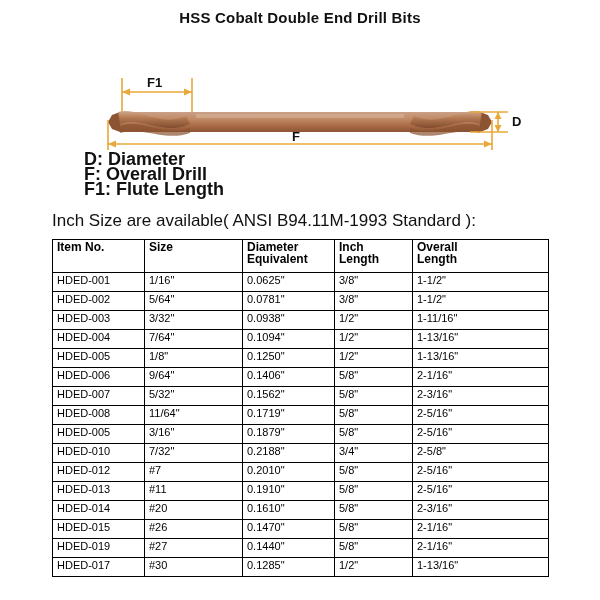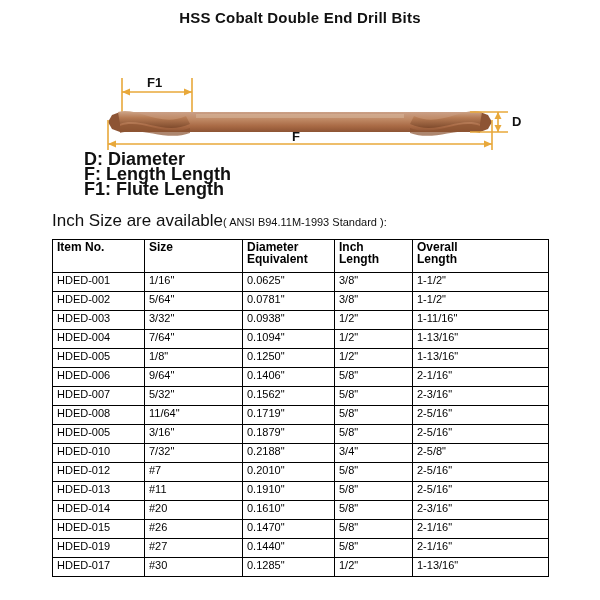--- a/index.html
+++ b/index.html
@@ -57,21 +57,21 @@
     margin-left: 52px;
     font-size: 15.5px;
     color: #111;
     white-space: nowrap;
   }
   .section-head .big {
     font-weight: normal;
     font-size: 17px;
   }
   .section-head .sub {
-    font-size: 11px;
+    font-size: 17px;
   }
   
   table.spec {
     border-collapse: collapse;
     margin-left: 52px;
     margin-top: 8px;
     width: 496px;
     table-layout: fixed;
     font-size: 11px;
   }
@@ -163,21 +163,21 @@
         <line x1="108" y1="114" x2="492" y2="114"></line>
         <polygon points="108,114 116,110.5 116,117.5" fill="#e8a83a" stroke="none"></polygon>
         <polygon points="492,114 484,110.5 484,117.5" fill="#e8a83a" stroke="none"></polygon>
       </g>
       <text x="292" y="111" font-family="Liberation Sans, sans-serif" font-size="13" font-weight="bold" fill="#111">F</text>
     </svg>
   </div>
 
   <div class="legend">
     <div>D: Diameter</div>
-    <div>F: Length Length</div>
+    <div>F: Overall Drill</div>
     <div>F1: Flute Length</div>
   </div>
 
   <div class="section-head">
     <span class="big">Inch Size are available</span><span class="sub">( ANSI B94.11M-1993 Standard ):</span>
   </div>
 
   <table class="spec">
     <colgroup>
       <col class="c0">

